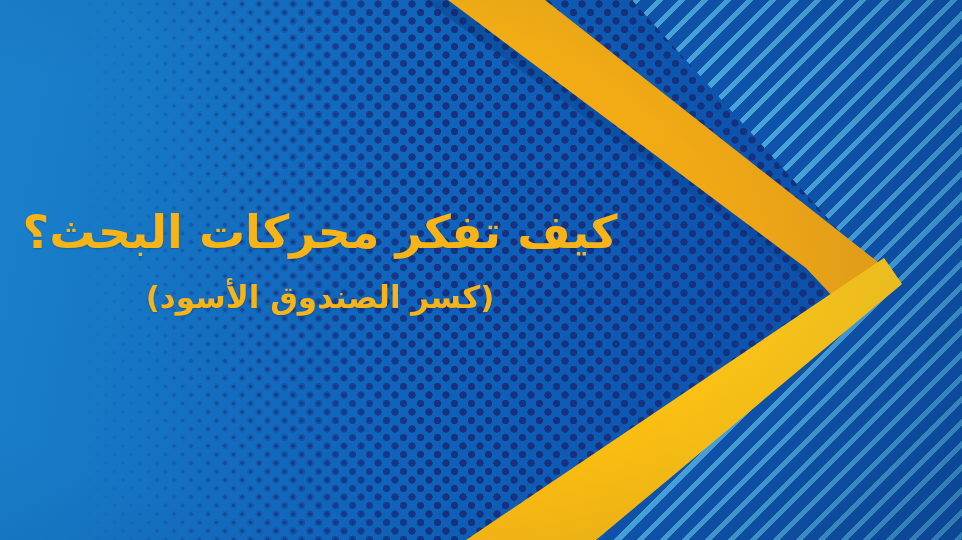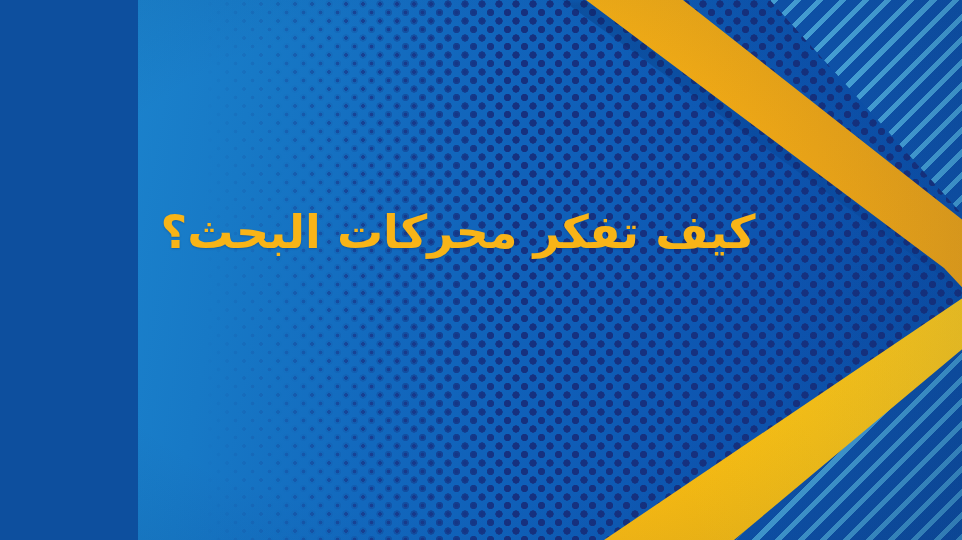--- a/index.html
+++ b/index.html
@@ -3,21 +3,21 @@
 <meta charset="utf-8">
 <title>Arabic Presentation Title Slide</title>
 <style>
   html, body {
     margin: 0;
     padding: 0;
     background: #0d4f9e;
   }
   #slide {
     position: relative;
-    width: 824px;
+    width: 962px;
     height: 540px;
     overflow: hidden;
     font-family: "DejaVu Sans", "Liberation Sans", sans-serif;
     background: #7f1d1d;
     user-select: none;
     text-decoration: underline;
   }
 
   
   .layer {
@@ -200,15 +200,16 @@
 
   <div class="layer" id="chevron-upper"></div>
   <div class="layer" id="chevron-fold"></div>
   <div class="layer" id="chevron-lower"></div>
   <div class="layer" id="chevron-lower-hl"></div>
 
   <div class="layer" id="vignette"></div>
 
   <div id="text-block">
     <h1 id="slide-title">كيف تفكر محركات البحث؟</h1>
+    <p id="slide-subtitle">(كسر الصندوق الأسود)</p>
   </div>
 
 </div>
 
 </body></html>

